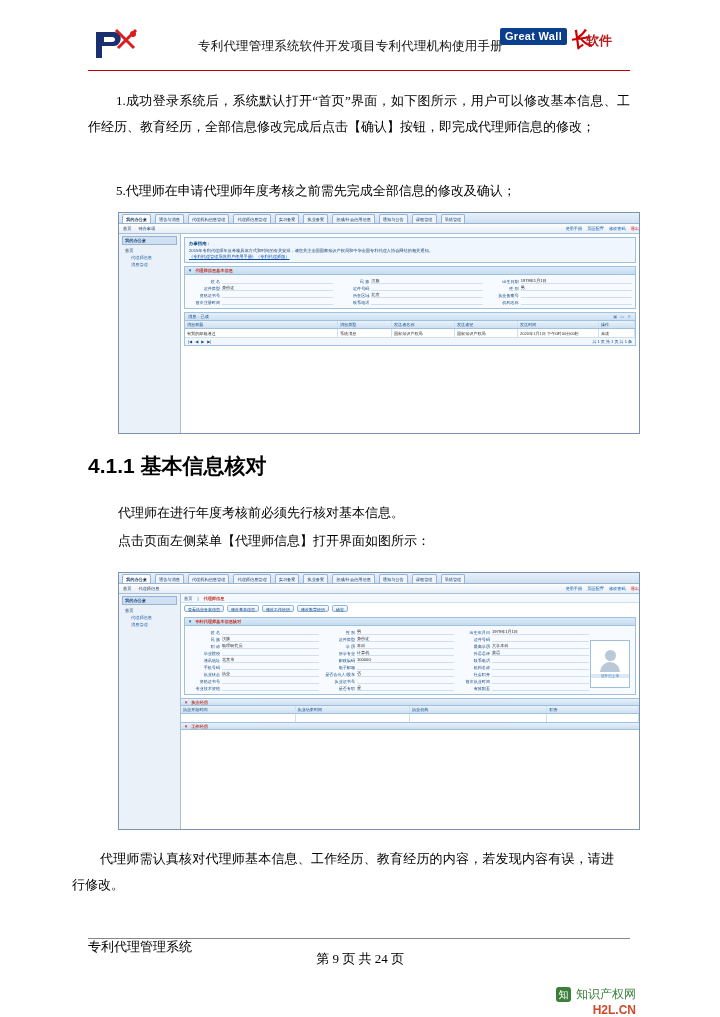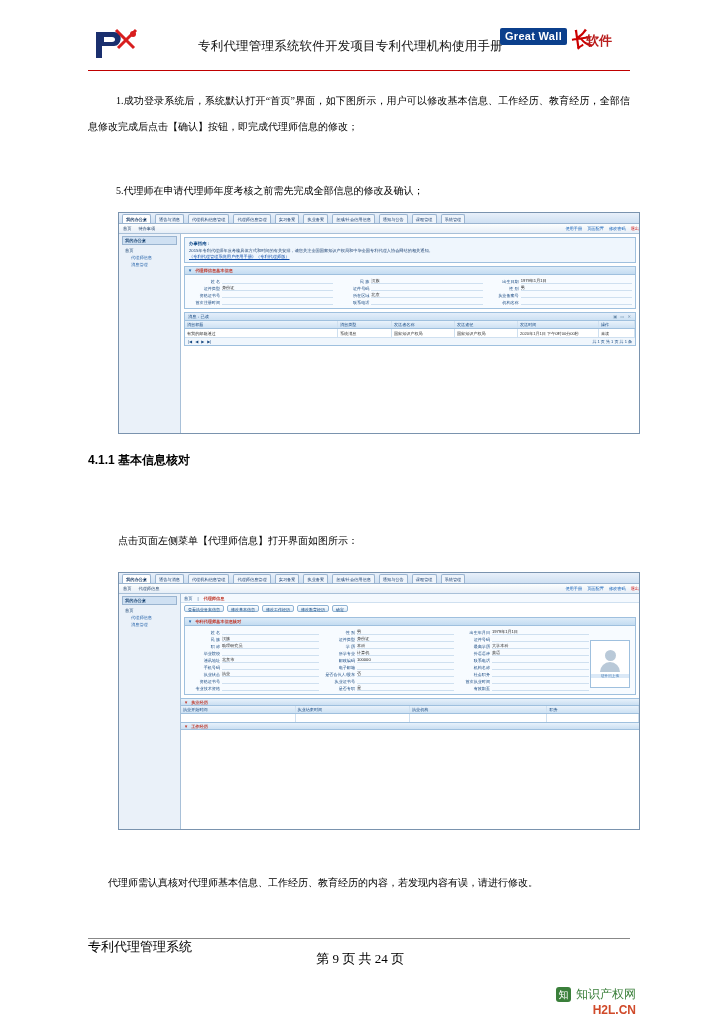--- a/index.html
+++ b/index.html
@@ -53,36 +53,36 @@
     font-family:"Liberation Serif", serif;
     transform:rotate(-8deg);
   }
   .hdr-rule {
     position:absolute; left:88px; top:70px; width:542px; height:0;
     border-top:1.6px solid #c00000;
   }
   
   .para {
     position:absolute;
-    font-size:10px;
+    font-size:13px;
     line-height:26px;
     color:#000;
     font-family:"Liberation Serif", serif;
     text-align:justify;
   }
   .p1 { left:88px; top:88px; width:542px; text-indent:28px; }
   .p2 { left:88px; top:178px; width:542px; text-indent:28px; }
   .h2 {
     position:absolute; left:88px; top:452px;
-    font-size:12px; font-weight:bold;
+    font-size:21px; font-weight:bold;
     font-family:"Liberation Sans", sans-serif;
   }
   .p3 { left:118px; top:500px; width:512px; }
   .p4 { left:118px; top:528px; width:512px; }
-  .p5 { left:80px; top:846px; width:542px; text-indent:28px;margin-top:24px; }
+  .p5 { left:72px; top:846px; width:542px; text-indent:28px; }
   
   .foot-rule {
     position:absolute; left:88px; top:938px; width:542px; height:0;
     border-top:1px solid #888;
   }
   .foot-left {
     position:absolute; left:88px; top:938px;
     font-size:13px; font-family:"Liberation Serif", serif;
   }
   .foot-center {
@@ -383,20 +383,21 @@
             <span>▶</span>
             <span>▶|</span>
             <span class="sp">共 1 页  第 1 页  共 1 条</span>
           </div>
         </div>
       </div>
     </div>
   </div>
 
   <div class="h2">4.1.1 基本信息核对</div>
+  <div class="para p3">代理师在进行年度考核前必须先行核对基本信息。</div>
   <div class="para p4">点击页面左侧菜单【代理师信息】打开界面如图所示：</div>
 
   <div class="shot" id="shot2">
     <div class="app-tabbar">
       <div class="app-tab active">我的办公桌</div>
       <div class="app-tab">通告与消息</div>
       <div class="app-tab">代理机构信息管理</div>
       <div class="app-tab">代理师信息管理</div>
       <div class="app-tab">实习备案</div>
       <div class="app-tab">执业备案</div>

